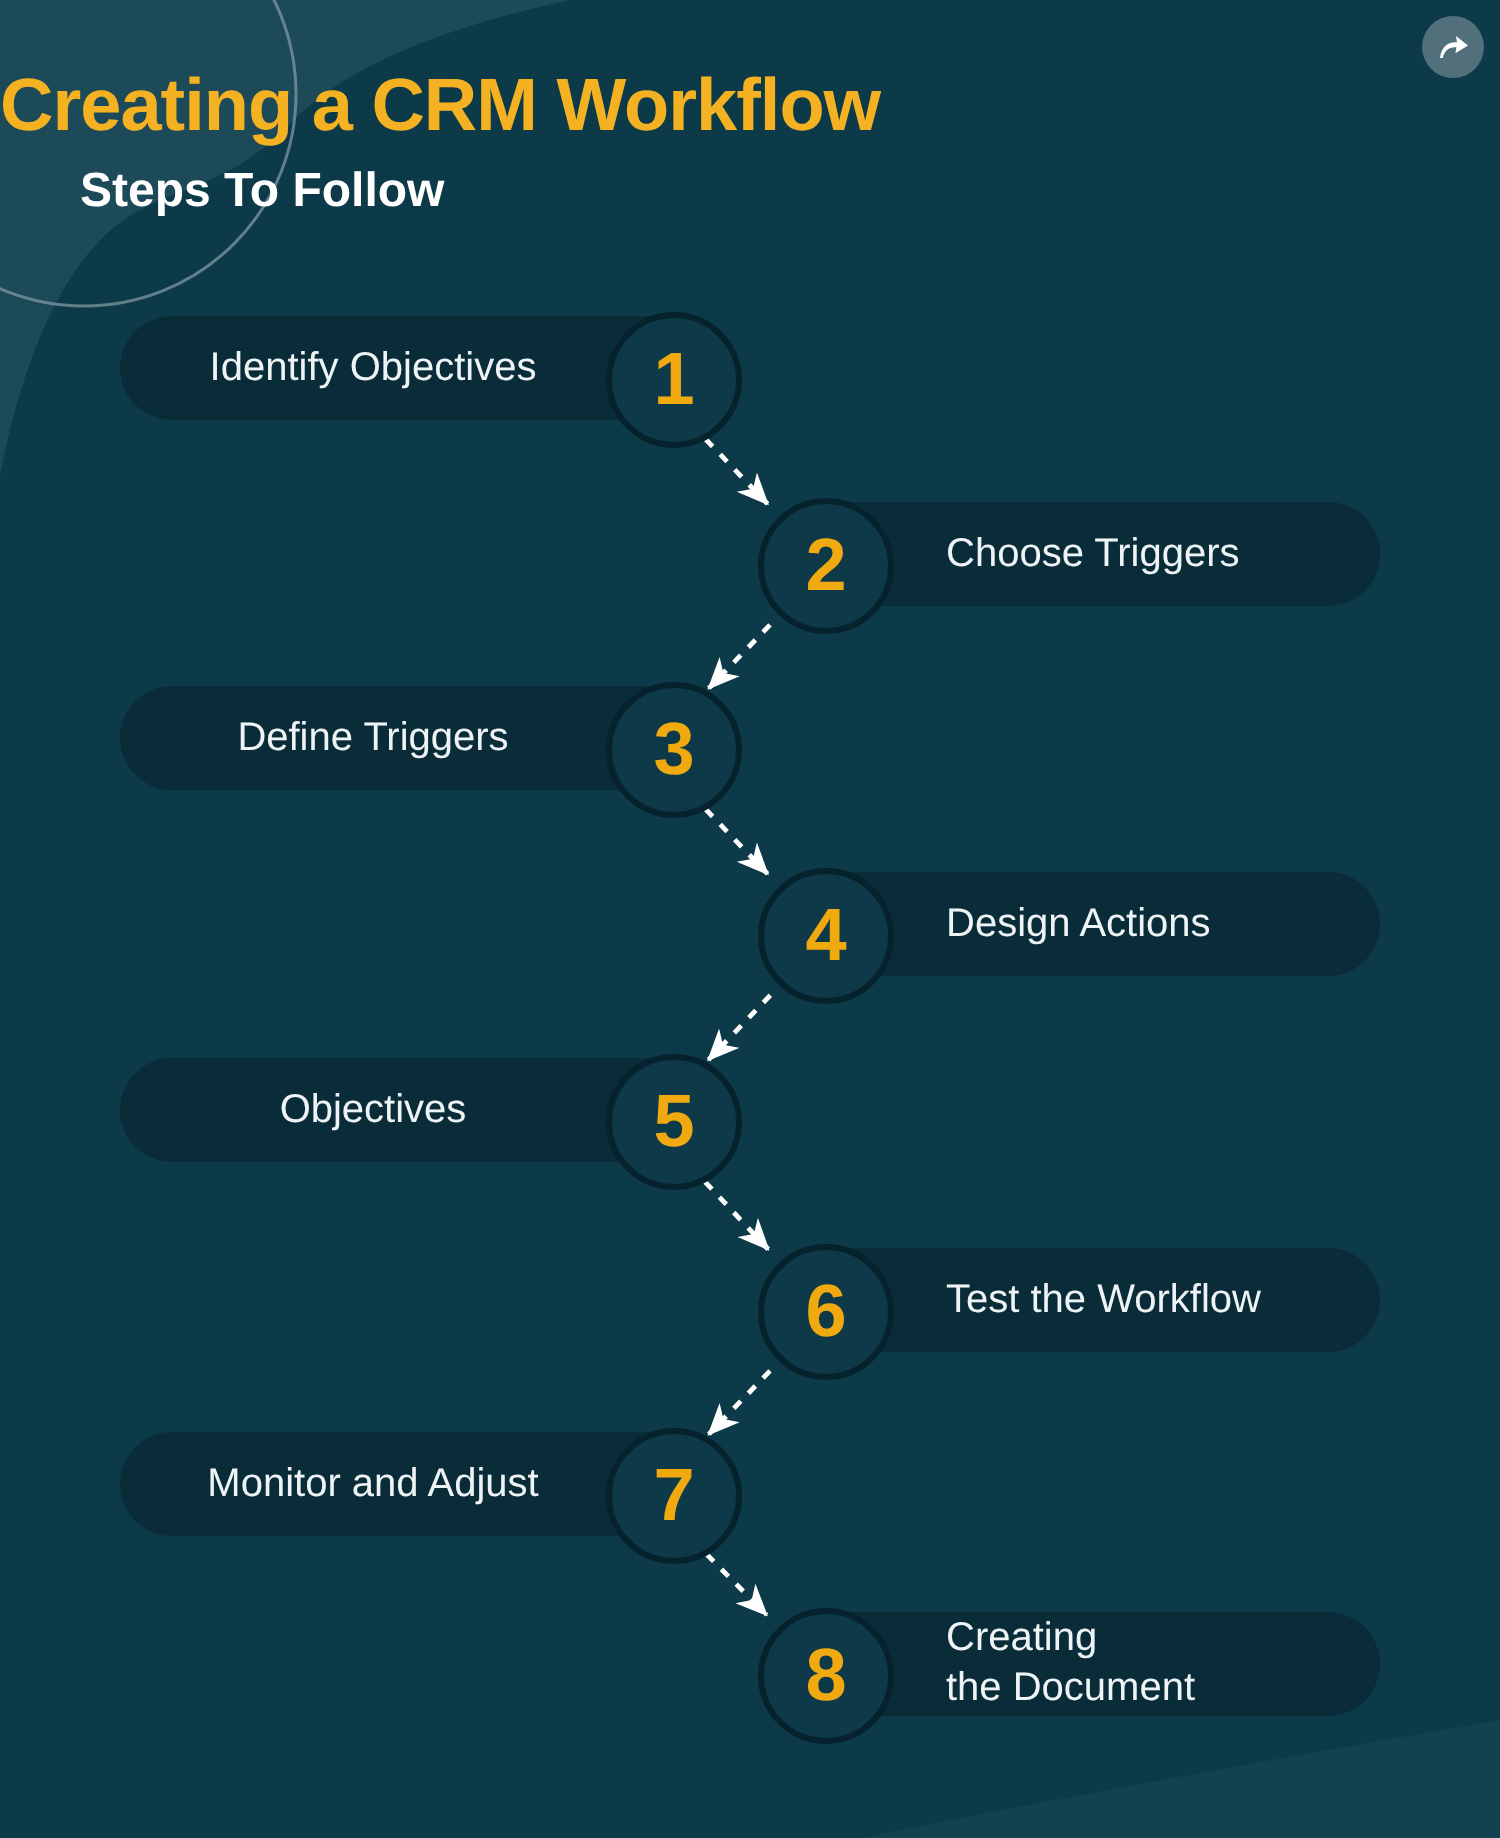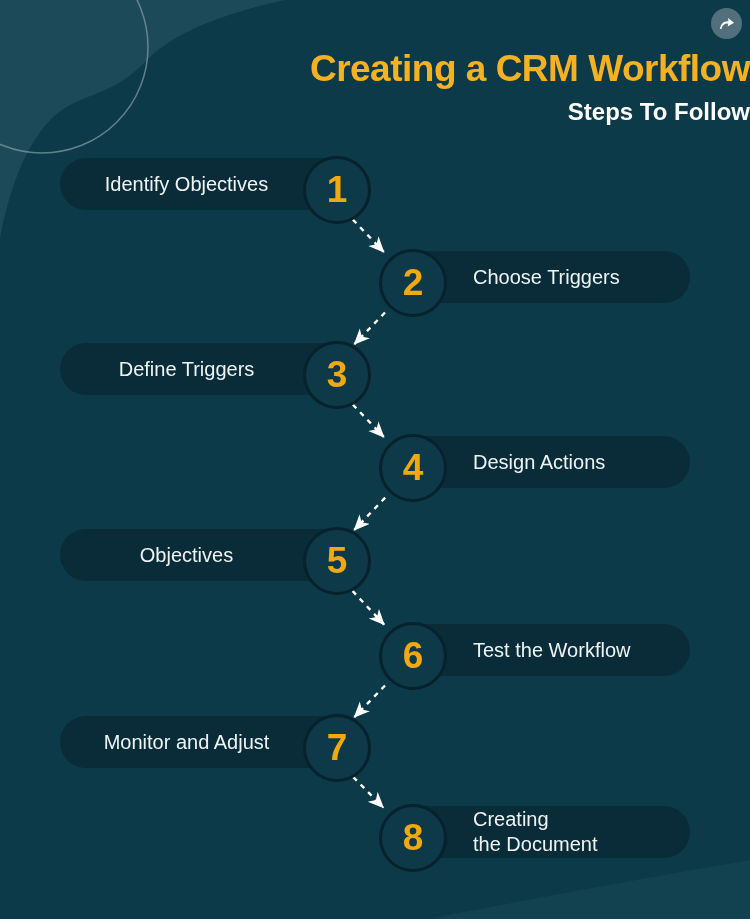--- a/index.html
+++ b/index.html
@@ -4,23 +4,23 @@
 <style>
   html,body{margin:0;padding:0;}
   body{width:750px;height:919px;overflow:hidden;background:#0d3a48;
        font-family:"Liberation Sans", sans-serif;}
   .canvas{position:relative;width:750px;height:919px;background:#0d3a48;overflow:hidden;}
 
   
   .deco{position:absolute;left:0;top:0;width:750px;height:919px;pointer-events:none;}
 
   
-  .header{position:absolute;left:0;top:48px;width:750px;text-align:right;}
+  .header{position:absolute;left:0;top:32px;width:750px;text-align:left;}
   .title{font-size:37px;font-weight:800;color:#f4b223;letter-spacing:-0.5px;margin:0;}
-  .subtitle{font-size:24px;font-weight:700;color:#ffffff;margin:8px 0 0 0;}
+  .subtitle{font-size:24px;font-weight:700;color:#ffffff;margin:8px 0 0 0;padding-left:40px;}
 
   
   .share-btn{position:absolute;top:8px;right:8px;width:31px;height:31px;border-radius:50%;
              background:#51707c;display:flex;align-items:center;justify-content:center;cursor:pointer;}
 
   
   .step-row{position:absolute;width:305px;height:64px;}
   .pill{position:absolute;left:0;top:0;width:305px;height:52px;border-radius:32px;
         background:#0a2c39;display:flex;align-items:center;}
   .pill.side-left{justify-content:center;padding-left:26px;padding-right:78px;box-sizing:border-box;}

